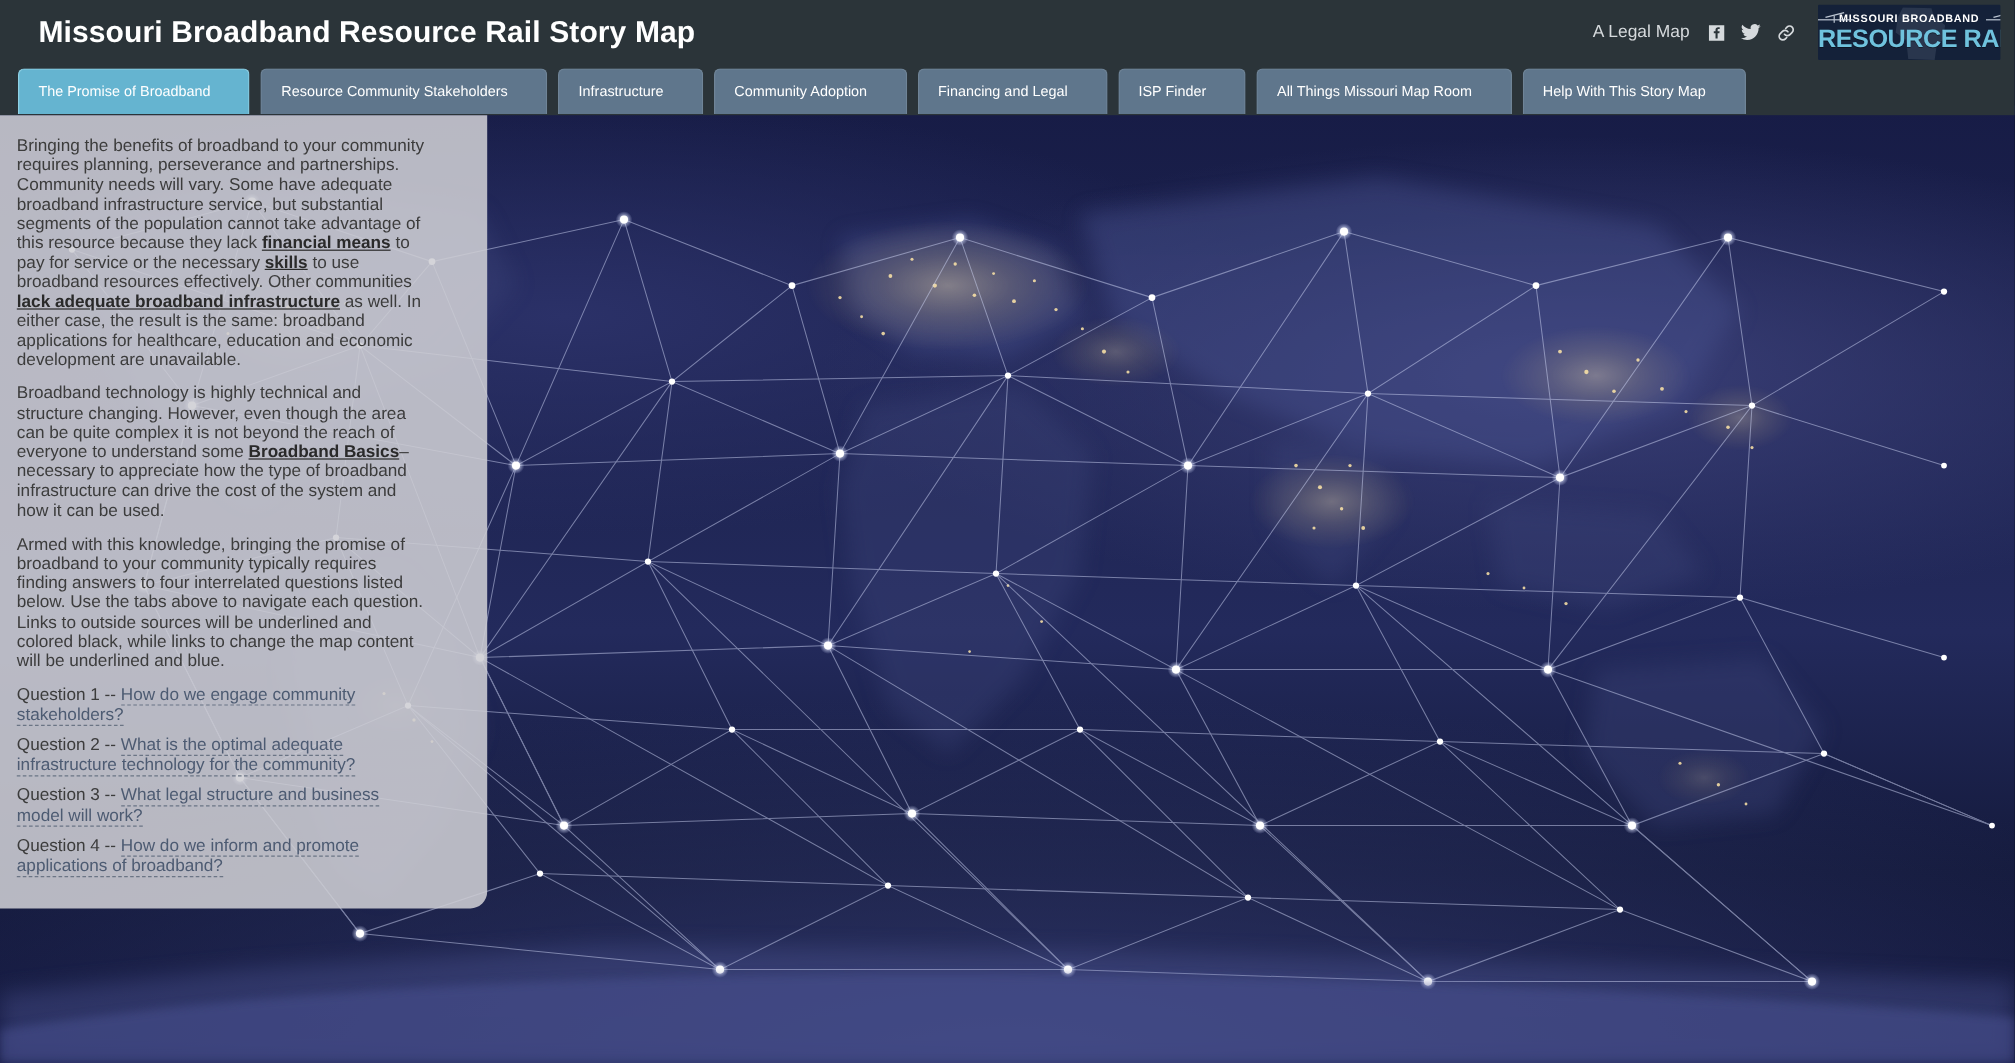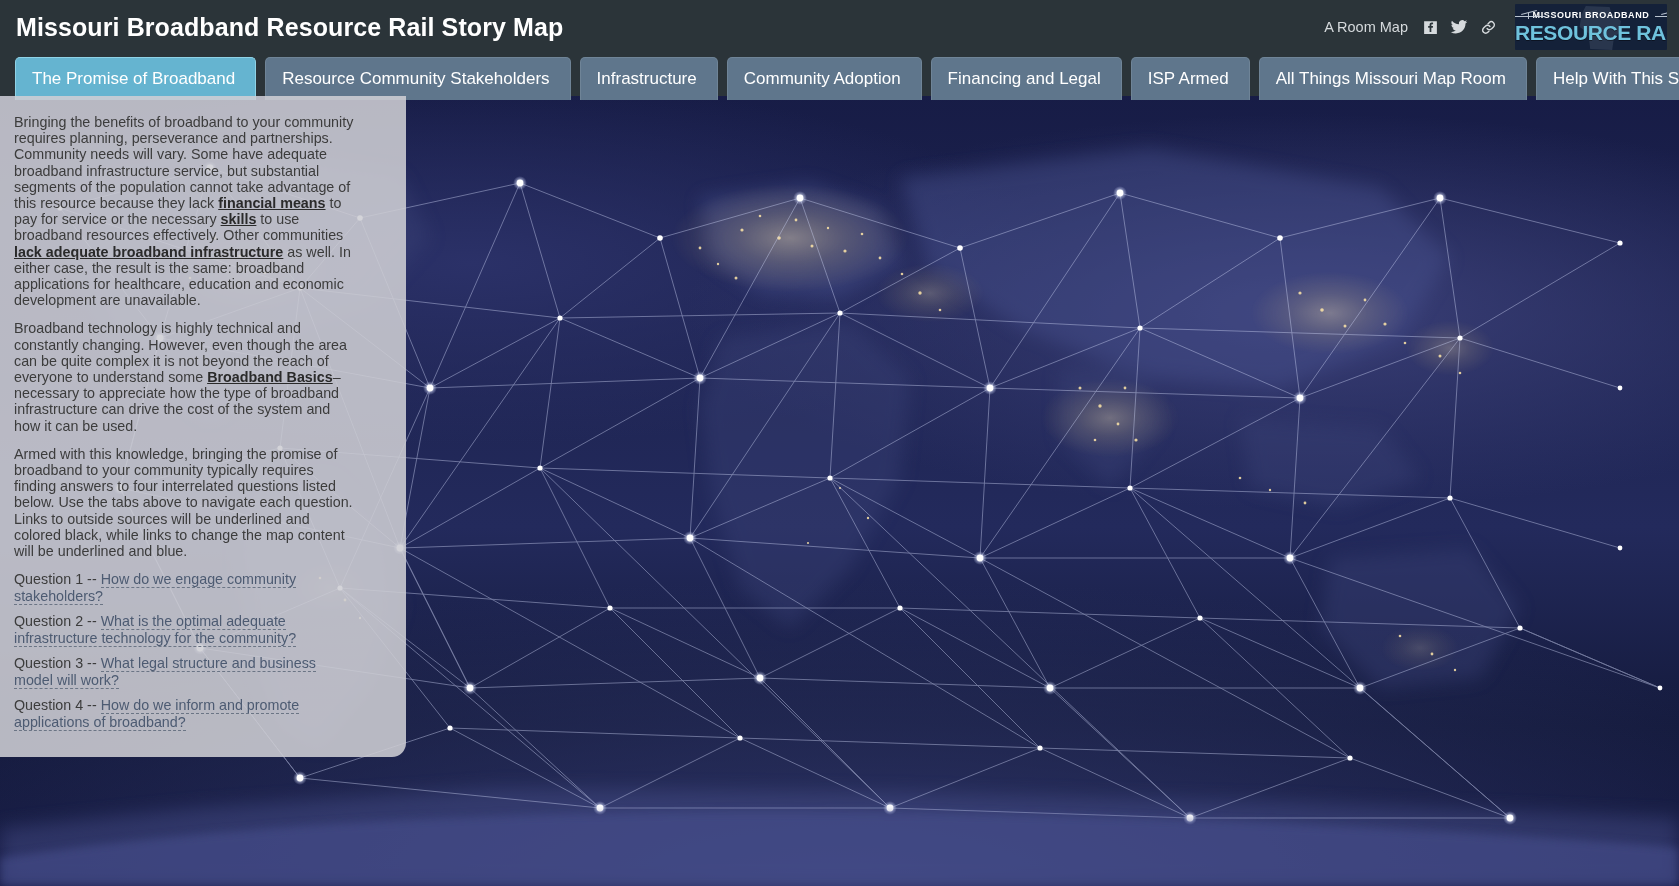--- a/index.html
+++ b/index.html
@@ -25,21 +25,21 @@
     position: absolute;
     top: 0; left: 0;
     width: 1679px;
     height: 96px;
     background: #2b3439;
     z-index: 40;
   }
 
   .header-title {
     position: absolute;
-    left: 16px;
+    left: 32px;
     top: 13px;
     font-size: 25px;
     font-weight: bold;
     color: #ffffff;
     letter-spacing: .1px;
     white-space: nowrap;
   }
 
   .header-right {
     position: absolute;
@@ -140,23 +140,23 @@
     left: 15px;
     top: 57px;
     display: flex;
     align-items: flex-end;
     gap: 9px;
     z-index: 45;
   }
   .tab {
     background: #5f768c;
     color: #ffffff;
-    font-size: 17px;
+    font-size: 12px;
     line-height: 1;
-    padding: 12px 20px 13px 16px;
+    padding: 12px 32px 13px 16px;
     border-radius: 5px 5px 0 0;
     white-space: nowrap;
     cursor: pointer;
     user-select: none;
     border: 1px solid rgba(255,255,255,.10);
     border-bottom: none;
   }
   .tab.active {
     background: #65b4d0;
     color: #ffffff;
@@ -451,21 +451,21 @@
       <g opacity="0.55" filter="url(#blurSoft)">
         <path d="M0,770 C180,742 420,726 700,724 C980,722 1240,732 1450,744 C1560,750 1640,756 1679,760 L1679,798 L0,798 Z" fill="#4a5190"></path>
       </g>
     </svg>
   </div>
 
   <div class="header">
     <div class="header-title">Missouri Broadband Resource Rail Story Map</div>
 
     <div class="header-right">
-      <div class="story-map-label">A Room Map</div>
+      <div class="story-map-label">A Legal Map</div>
 
       <div class="social-icons">
         <span class="ic">
           <svg width="17" height="17" viewBox="0 0 24 24" fill="currentColor">
             <path d="M3 3h18v18H3V3zm10.2 15.5v-6.1h2.05l.31-2.38h-2.36V8.5c0-.69.19-1.16 1.18-1.16h1.26V5.21c-.22-.03-.97-.1-1.84-.1-1.82 0-3.07 1.11-3.07 3.16v1.75H8.68v2.38h2.05v6.1h2.47z"></path>
           </svg>
         </span>
         <span class="ic">
           <svg width="18" height="18" viewBox="0 0 24 24" fill="currentColor">
             <path d="M23 4.9c-.8.36-1.67.6-2.58.71a4.5 4.5 0 0 0 1.97-2.48c-.87.52-1.83.89-2.85 1.09a4.49 4.49 0 0 0-7.65 4.09A12.74 12.74 0 0 1 2.6 3.6a4.49 4.49 0 0 0 1.39 5.99c-.73-.02-1.42-.22-2.02-.56v.06a4.49 4.49 0 0 0 3.6 4.4c-.67.18-1.37.2-2.03.08a4.5 4.5 0 0 0 4.2 3.12A9.01 9.01 0 0 1 1 18.55a12.71 12.71 0 0 0 6.88 2.02c8.26 0 12.78-6.84 12.78-12.78l-.01-.58A9.1 9.1 0 0 0 23 4.9z"></path>
@@ -494,30 +494,30 @@
       </div>
     </div>
   </div>
 
   <div class="tabs">
     <div class="tab active">The Promise of Broadband</div>
     <div class="tab">Resource Community Stakeholders</div>
     <div class="tab">Infrastructure</div>
     <div class="tab">Community Adoption</div>
     <div class="tab">Financing and Legal</div>
-    <div class="tab">ISP Armed</div>
+    <div class="tab">ISP Finder</div>
     <div class="tab">All Things Missouri Map Room</div>
     <div class="tab">Help With This Story Map</div>
   </div>
 
   <div class="panel">
 
     <p><span>Bringing the benefits of broadband to your community requires planning, perseverance and partnerships. Community needs will vary. Some have adequate broadband infrastructure service, but substantial segments of the population cannot take advantage of this resource because they lack </span><span class="ext-link">financial means</span><span> to pay for service or the necessary </span><span class="ext-link">skills</span><span> to use broadband resources effectively. Other communities </span><span class="ext-link">lack adequate broadband infrastructure</span><span> as well. In either case, the result is the same: broadband applications for healthcare, education and economic development are unavailable.</span></p>
 
-    <p><span>Broadband technology is highly technical and constantly changing. However, even though the area can be quite complex it is not beyond the reach of everyone to understand some </span><span class="ext-link">Broadband Basics</span><span>–necessary to appreciate how the type of broadband infrastructure can drive the cost of the system and how it can be used.</span></p>
+    <p><span>Broadband technology is highly technical and structure changing. However, even though the area can be quite complex it is not beyond the reach of everyone to understand some </span><span class="ext-link">Broadband Basics</span><span>–necessary to appreciate how the type of broadband infrastructure can drive the cost of the system and how it can be used.</span></p>
 
     <p>Armed with this knowledge, bringing the promise of broadband to your community typically requires finding answers to four interrelated questions listed below. Use the tabs above to navigate each question. Links to outside sources will be underlined and colored black, while links to change the map content will be underlined and blue.</p>
 
     <div class="q-row"><span>Question 1 -- </span><span class="q-link">How do we engage community stakeholders?</span></div>
 
     <div class="q-row"><span>Question 2 -- </span><span class="q-link">What is the optimal adequate infrastructure technology for the community?</span></div>
 
     <div class="q-row"><span>Question 3 -- </span><span class="q-link">What legal structure and business model will work?</span></div>
 
     <div class="q-row"><span>Question 4 -- </span><span class="q-link">How do we inform and promote applications of broadband?</span></div>

